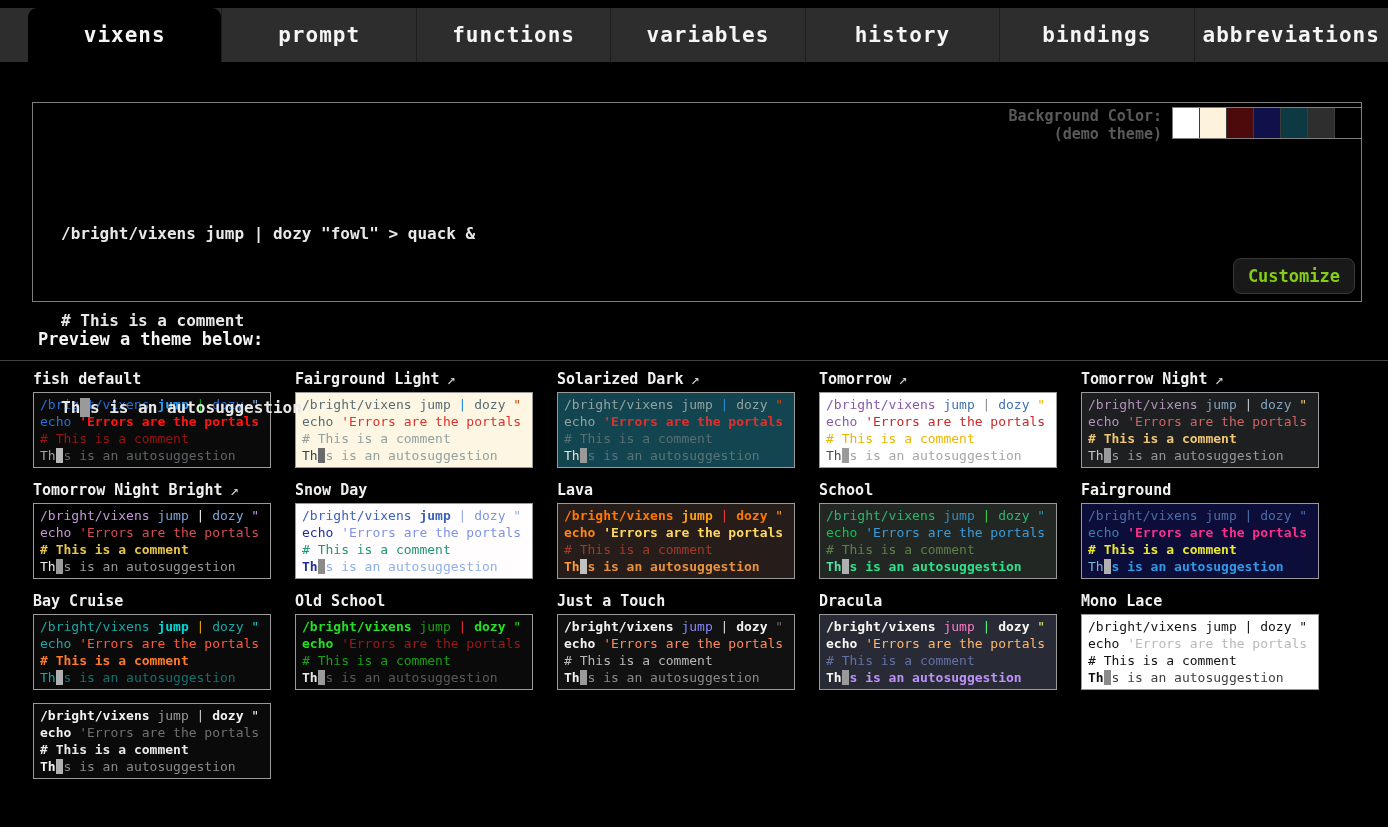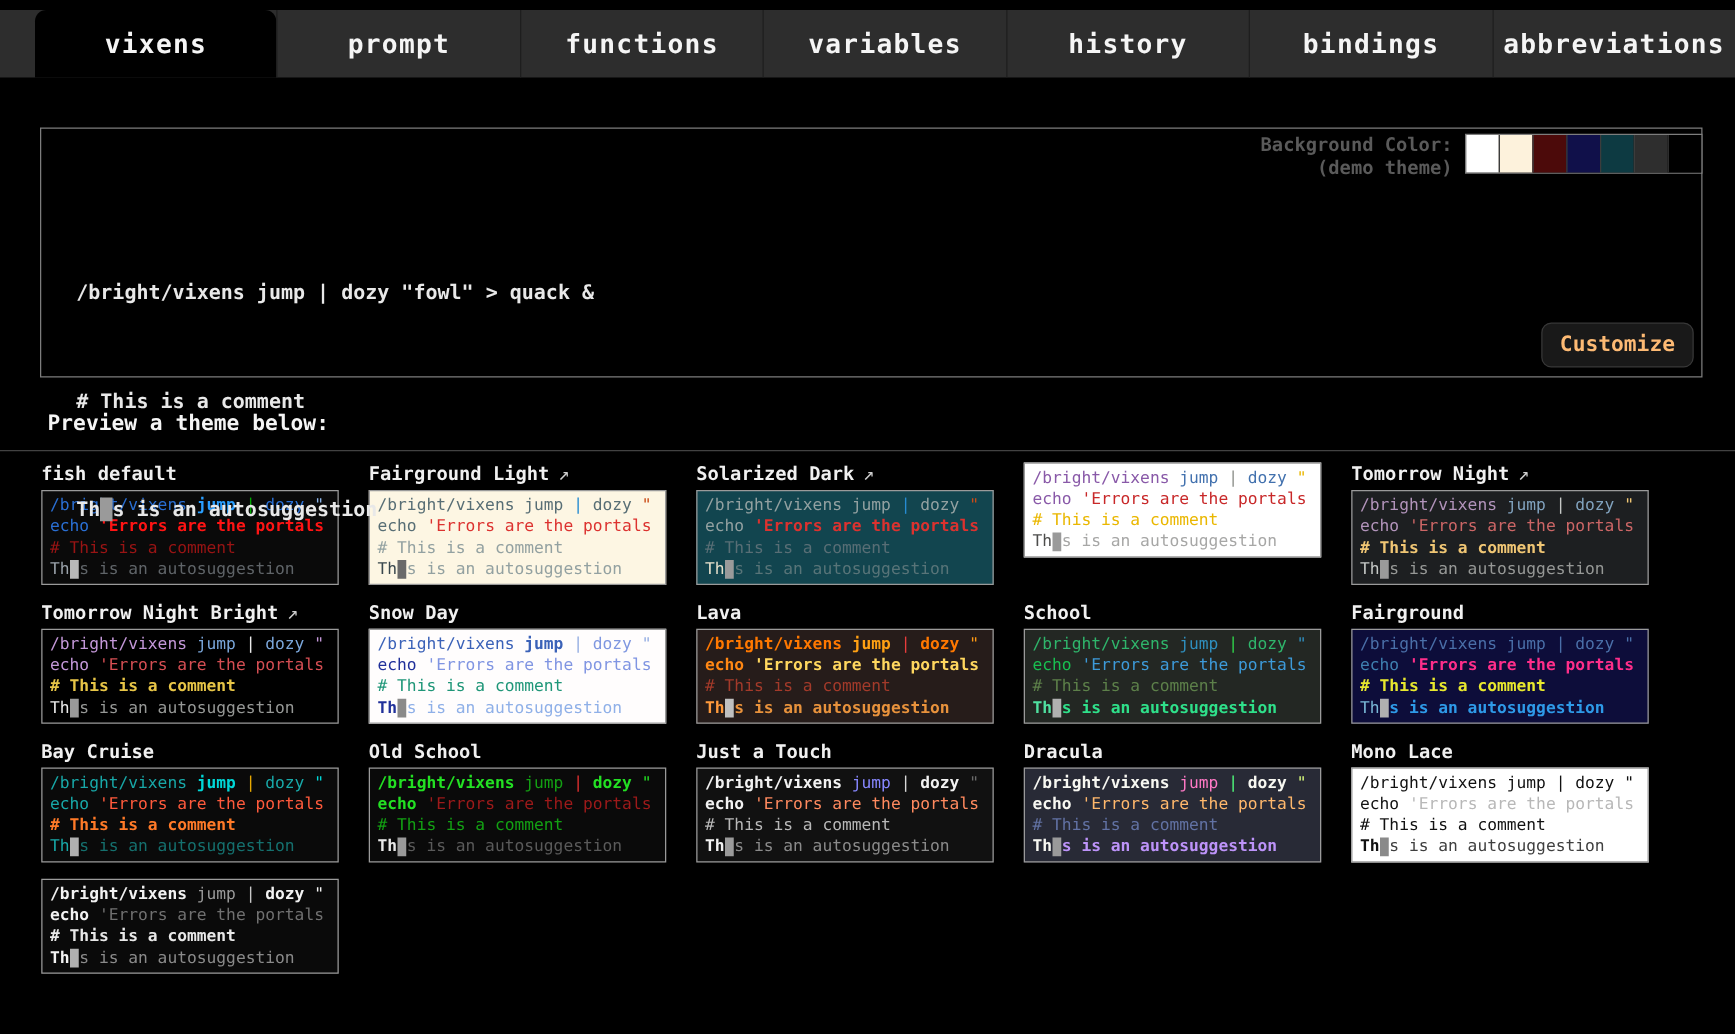--- a/index.html
+++ b/index.html
@@ -60,21 +60,21 @@
     padding: 58px 0 0 28px;
     color: #e8e8e8;
     font-size: 16px; font-weight: bold; line-height: 29px;
     white-space: pre;
   }
   .main-cursor { background: #9a9a9a; color: transparent; }
 
   .customize {
     position: absolute; right: 6px; bottom: 7px;
     background: #191919;
-    color: #fdba74;
+    color: #84cc16;
     border: 1px solid #383838;
     border-radius: 8px;
     font-family: "DejaVu Sans Mono", monospace;
     font-size: 17px; font-weight: bold;
     padding: 7px 14px;
     cursor: default;
   }
 
   
   .themes-header {
@@ -154,20 +154,21 @@
     </div>
     <div class="theme-cell">
       <div class="theme-title"><span>Fairground Light</span><span class="ext-arrow">↗</span></div>
       <div class="theme-card" style="background: rgb(253, 246, 227);"><div><span style="color: rgb(88, 110, 117);">/bright/vixens</span> <span style="color: rgb(88, 110, 117);">jump</span> <span style="color: rgb(38, 139, 210);">|</span> <span style="color: rgb(88, 110, 117);">dozy</span> <span style="color: rgb(203, 75, 22);">"</span></div><div><span style="color: rgb(88, 110, 117);">echo</span> <span style="color: rgb(220, 50, 47);">'Errors are the portals</span></div><div><span style="color: rgb(147, 161, 161);"># This is a comment</span></div><div><span style="color: rgb(57, 71, 77);">Th</span><span class="card-cursor" style="background: rgb(106, 106, 106);">i</span><span style="color: rgb(147, 161, 161);">s is an autosuggestion</span></div></div>
     </div>
     <div class="theme-cell">
       <div class="theme-title"><span>Solarized Dark</span><span class="ext-arrow">↗</span></div>
       <div class="theme-card" style="background: rgb(18, 69, 79);"><div><span style="color: rgb(147, 161, 161);">/bright/vixens</span> <span style="color: rgb(147, 161, 161);">jump</span> <span style="color: rgb(38, 139, 210);">|</span> <span style="color: rgb(147, 161, 161);">dozy</span> <span style="color: rgb(203, 75, 22);">"</span></div><div><span style="color: rgb(147, 161, 161);">echo</span> <span class="tok-b" style="color: rgb(220, 50, 47);">'Errors are the portals</span></div><div><span style="color: rgb(88, 110, 117);"># This is a comment</span></div><div><span style="color: rgb(230, 224, 203);">Th</span><span class="card-cursor" style="background: rgb(154, 154, 154);">i</span><span style="color: rgb(88, 116, 120);">s is an autosuggestion</span></div></div>
     </div>
     <div class="theme-cell">
+      <div class="theme-title"><span>Tomorrow</span><span class="ext-arrow">↗</span></div>
       <div class="theme-card" style="background: rgb(255, 255, 255);"><div><span style="color: rgb(137, 89, 168);">/bright/vixens</span> <span style="color: rgb(66, 113, 174);">jump</span> <span style="color: rgb(142, 144, 140);">|</span> <span style="color: rgb(66, 113, 174);">dozy</span> <span style="color: rgb(234, 183, 0);">"</span></div><div><span style="color: rgb(137, 89, 168);">echo</span> <span style="color: rgb(200, 40, 41);">'Errors are the portals</span></div><div><span style="color: rgb(234, 183, 0);"># This is a comment</span></div><div><span style="color: rgb(77, 77, 76);">Th</span><span class="card-cursor" style="background: rgb(154, 154, 154);">i</span><span style="color: rgb(167, 167, 166);">s is an autosuggestion</span></div></div>
     </div>
     <div class="theme-cell">
       <div class="theme-title"><span>Tomorrow Night</span><span class="ext-arrow">↗</span></div>
       <div class="theme-card" style="background: rgb(29, 31, 33);"><div><span style="color: rgb(178, 148, 187);">/bright/vixens</span> <span style="color: rgb(129, 162, 190);">jump</span> <span style="color: rgb(197, 200, 198);">|</span> <span style="color: rgb(129, 162, 190);">dozy</span> <span style="color: rgb(240, 198, 116);">"</span></div><div><span style="color: rgb(178, 148, 187);">echo</span> <span style="color: rgb(204, 102, 102);">'Errors are the portals</span></div><div><span class="tok-b" style="color: rgb(240, 198, 116);"># This is a comment</span></div><div><span style="color: rgb(197, 200, 198);">Th</span><span class="card-cursor" style="background: rgb(154, 154, 154);">i</span><span style="color: rgb(150, 152, 150);">s is an autosuggestion</span></div></div>
     </div>
     <div class="theme-cell">
       <div class="theme-title"><span>Tomorrow Night Bright</span><span class="ext-arrow">↗</span></div>
       <div class="theme-card" style="background: rgb(0, 0, 0);"><div><span style="color: rgb(195, 151, 216);">/bright/vixens</span> <span style="color: rgb(122, 166, 218);">jump</span> <span style="color: rgb(234, 234, 234);">|</span> <span style="color: rgb(122, 166, 218);">dozy</span> <span style="color: rgb(195, 151, 216);">"</span></div><div><span style="color: rgb(195, 151, 216);">echo</span> <span style="color: rgb(213, 78, 83);">'Errors are the portals</span></div><div><span class="tok-b" style="color: rgb(231, 197, 71);"># This is a comment</span></div><div><span style="color: rgb(234, 234, 234);">Th</span><span class="card-cursor" style="background: rgb(154, 154, 154);">i</span><span style="color: rgb(150, 152, 150);">s is an autosuggestion</span></div></div>
     </div>

